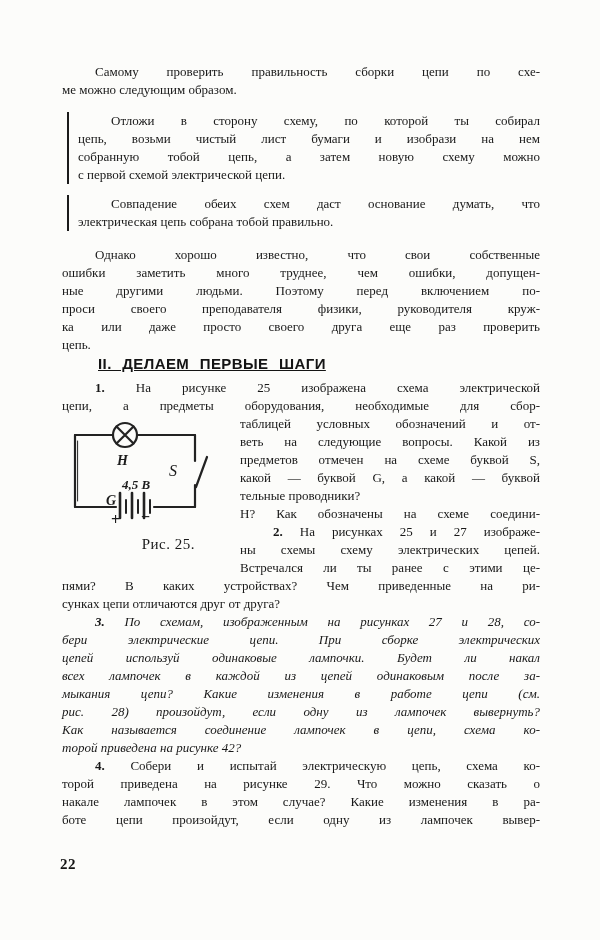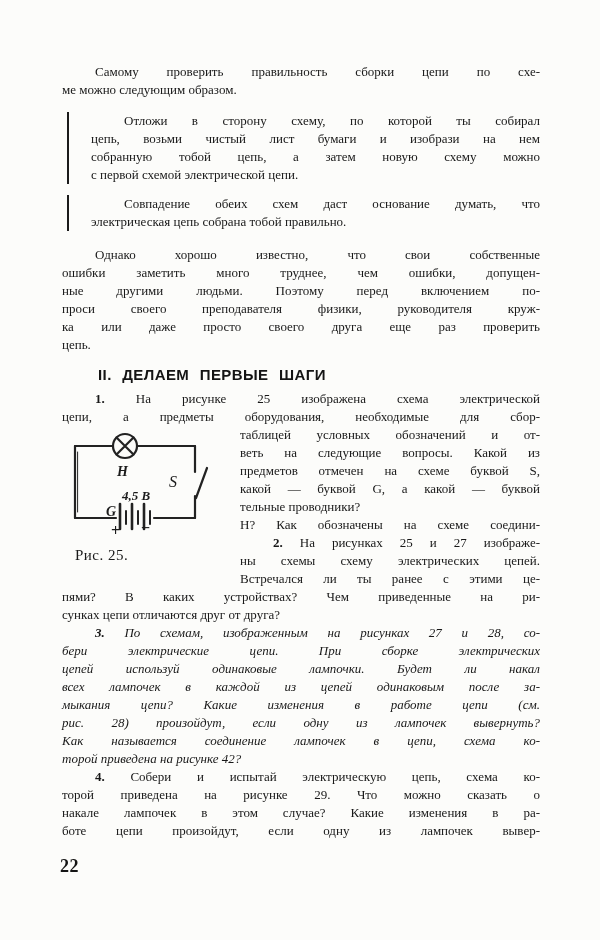--- a/index.html
+++ b/index.html
@@ -18,61 +18,62 @@
     font-size:13px; line-height:18px;
     text-align:justify; text-align-last:justify;
   }
   .line.last { text-align-last:left; }
   .line.ind  { text-indent:33px; }
   .lead { font-weight:bold; }
 
   .para { margin:0; }
   .quote {
     border-left:2px solid #1b1b1b;
-    padding-left:22px;
+    padding-left:9px;
     margin-left:5px;
   }
   .mt13 { margin-top:13px; }
   .mt11 { margin-top:11px; }
   .mt9  { margin-top:15px;  }
   .mt5  { margin-top:5px;  }
 
   .heading {
     font-family:"Liberation Sans", sans-serif;
     font-weight:700; font-size:15px; line-height:20px;
-    margin-top:11px; padding-left:36px;
+    margin-top:0; padding-left:36px;
     word-spacing:6px; letter-spacing:.4px;
     color:#141414;
+    text-decoration:underline;
   }
 
   .wrap-section { margin-top:0; }
   .fig {
     float:left; width:178px; height:160px; position:relative;
   }
   .fig svg { position:absolute; left:0; top:0; }
   .fig-caption {
     position:absolute; left:13px; top:121px; width:120px;
-    text-align:left; font-size:15px; letter-spacing:.5px;
+    text-align:right; font-size:15px; letter-spacing:.5px;
     font-family:"Liberation Serif", serif; color:#1a1a1a;
   }
   .circuit-label {
     font-family:"Liberation Serif", serif;
     font-style:italic; fill:#1c1c1c; stroke:none;
   }
   .lab-lamp   { font-size:14px; font-weight:bold; }
   .lab-switch { font-size:16px; }
   .lab-batt   { font-size:14px; font-weight:bold; }
   .lab-volt   { font-size:13px; font-weight:bold; }
   .lab-sign   { font-size:16px; font-weight:bold; font-style:normal; }
 
   .clearer { clear:left;font-style:italic; }
 
   .page-number {
     position:absolute; left:60px; top:856px;
-    font-size:18px; font-weight:700; letter-spacing:.5px;
+    font-size:15px; font-weight:700; letter-spacing:.5px;
     color:#141414;
   }
 </style>
 </head>
 <body>
 
 <div class="content">
 
   <div class="para">
       <div class="line ind">Самому проверить правильность сборки цепи по схе-</div>

